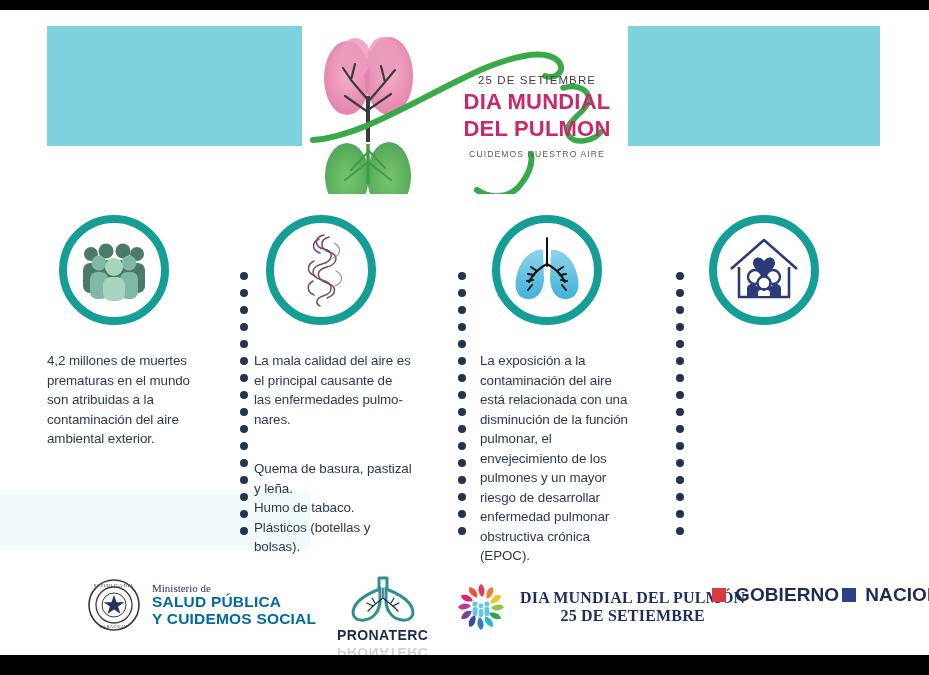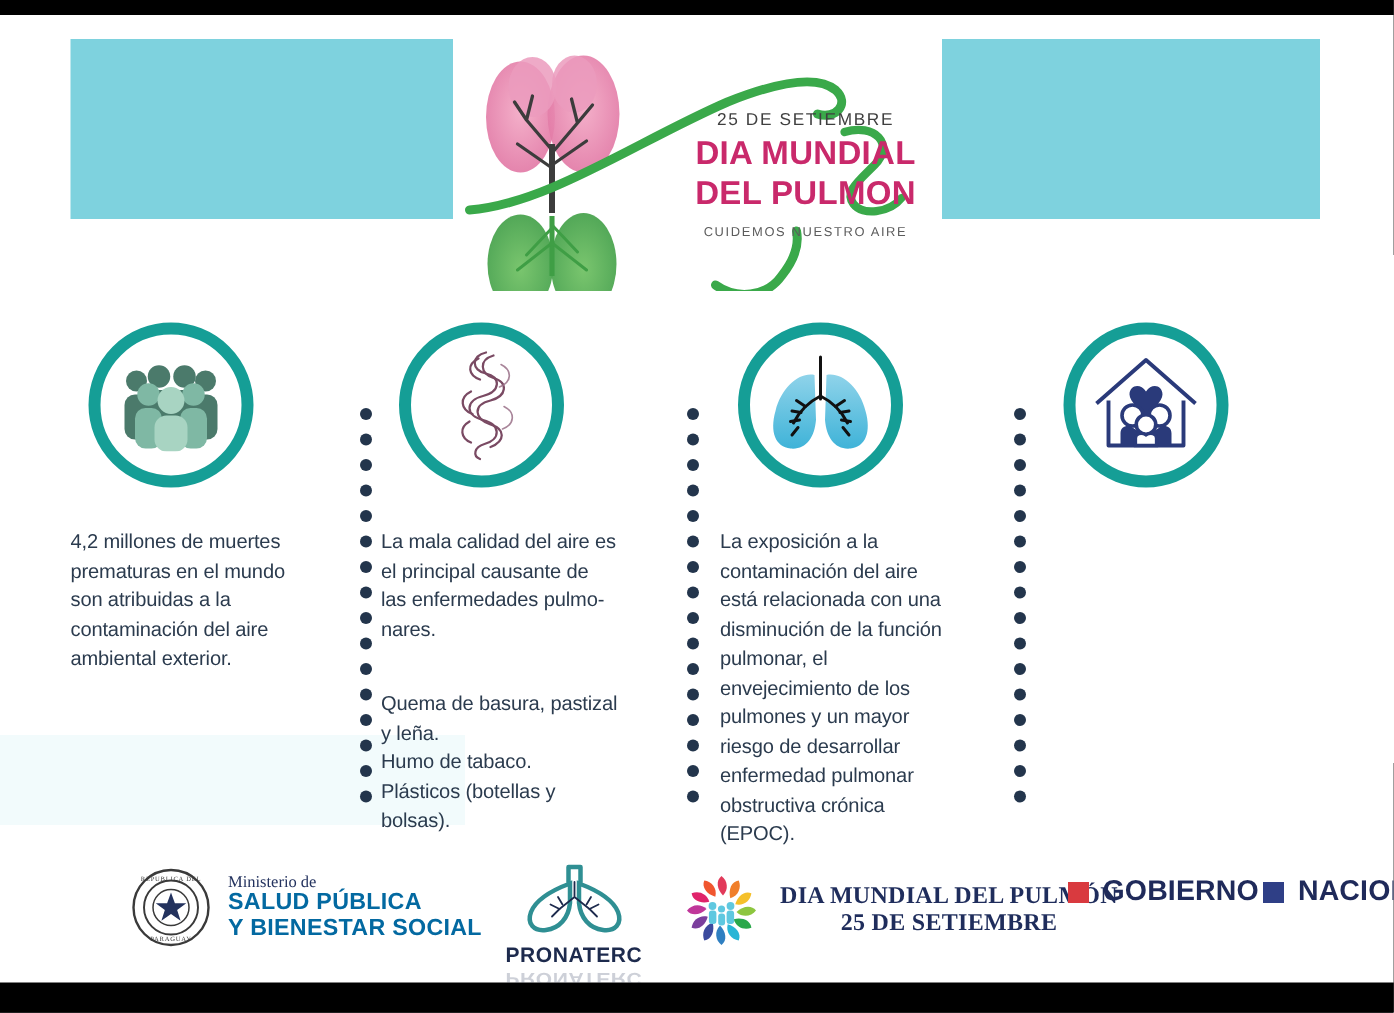--- a/index.html
+++ b/index.html
@@ -460,21 +460,21 @@
         <circle cx="27" cy="27" r="25" fill="none" stroke="#3a3a3a" stroke-width="1.6"></circle>
         <circle cx="27" cy="27" r="18" fill="none" stroke="#3a3a3a" stroke-width="1.3"></circle>
         <circle cx="27" cy="27" r="12" fill="none" stroke="#3a3a3a" stroke-width="1"></circle>
         <path d="M27 17 L29.6 24.2 L37.2 24.2 L31.1 28.6 L33.4 35.8 L27 31.4 L20.6 35.8 L22.9 28.6 L16.8 24.2 L24.4 24.2 Z" fill="#23325e"></path>
         <text x="27" y="9.4" font-family="Liberation Serif, serif" font-size="4.4" fill="#3a3a3a" text-anchor="middle" letter-spacing="0.5">REPUBLICA DEL</text>
         <text x="27" y="49.6" font-family="Liberation Serif, serif" font-size="4.4" fill="#3a3a3a" text-anchor="middle" letter-spacing="0.5">PARAGUAY</text>
       </svg>
       <div class="mspbs-text">
         <div class="mspbs-pre">Ministerio de</div>
         <div class="mspbs-l1">SALUD PÚBLICA</div>
-        <div class="mspbs-l2">Y BIENESTAR SOCIAL</div>
+        <div class="mspbs-l2">Y CUIDEMOS SOCIAL</div>
       </div>
     </div>
 
     <div class="foot-item foot-prona">
       <div class="prona-wrap">
         <svg width="82" height="52" viewBox="0 0 82 52">
           <g fill="none" stroke="#2f8f93" stroke-width="3" stroke-linecap="round">
             <path d="M37 6 L37 16 M45 6 L45 16 M37 6 L45 6"></path>
             <path d="M38 17 C 30 20, 16 26, 12 36 C 9 44, 14 49, 22 48 C 31 47, 37 40, 38 30 Z"></path>
             <path d="M44 17 C 52 20, 66 26, 70 36 C 73 44, 68 49, 60 48 C 51 47, 45 40, 44 30 Z"></path>

